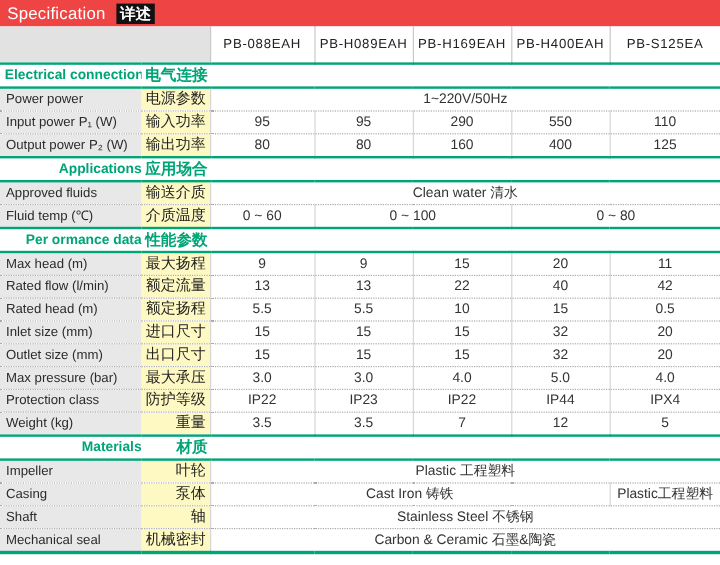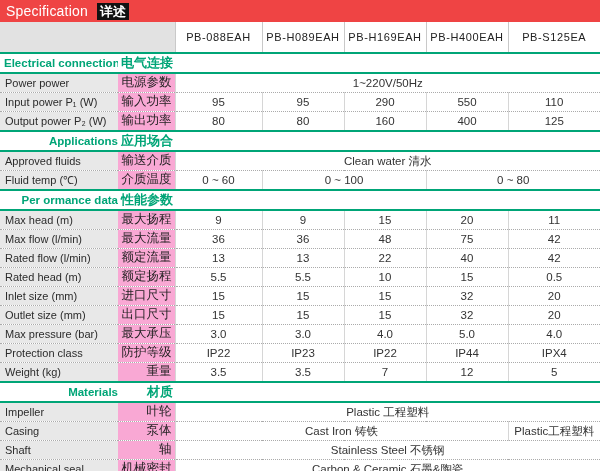--- a/index.html
+++ b/index.html
@@ -41,21 +41,21 @@
   th.sec-zh{text-align:right;font-size:13px;padding-right:2px;}
 
   
   tr.data th, tr.data td{height:18px;border-top:1px dotted #ababab;}
   tr.data:first-of-type th, tr.data:first-of-type td{border-top:none;}
   th.en{
     background:#e8e8e8;text-align:left;font-weight:normal;font-size:11px;
     color:#2b2b2b;padding-left:5px;
   }
   th.zh{
-    background:#f9a8d4;text-align:right;font-weight:normal;font-size:12.5px;
+    background:#fef9c3;text-align:right;font-weight:normal;font-size:12.5px;
     color:#1f1f1f;padding-right:3px;
   }
   td.val{
     text-align:center;font-size:11.5px;color:#333333;
     border-left:1px solid #d6d6d6;background:#ffffff;
   }
 </style>
 </head>
 <body>
 
@@ -140,29 +140,20 @@
   <tr class="data">
     <th class="en">Max head (m)</th>
     <th class="zh">最大扬程</th>
     <td class="val">9</td>
     <td class="val">9</td>
     <td class="val">15</td>
     <td class="val">20</td>
     <td class="val">11</td>
   </tr>
   <tr class="data">
-    <th class="en">Max flow (l/min)</th>
-    <th class="zh">最大流量</th>
-    <td class="val">36</td>
-    <td class="val">36</td>
-    <td class="val">48</td>
-    <td class="val">75</td>
-    <td class="val">42</td>
-  </tr>
-  <tr class="data">
     <th class="en">Rated flow (l/min)</th>
     <th class="zh">额定流量</th>
     <td class="val">13</td>
     <td class="val">13</td>
     <td class="val">22</td>
     <td class="val">40</td>
     <td class="val">42</td>
   </tr>
   <tr class="data">
     <th class="en">Rated head (m)</th>

